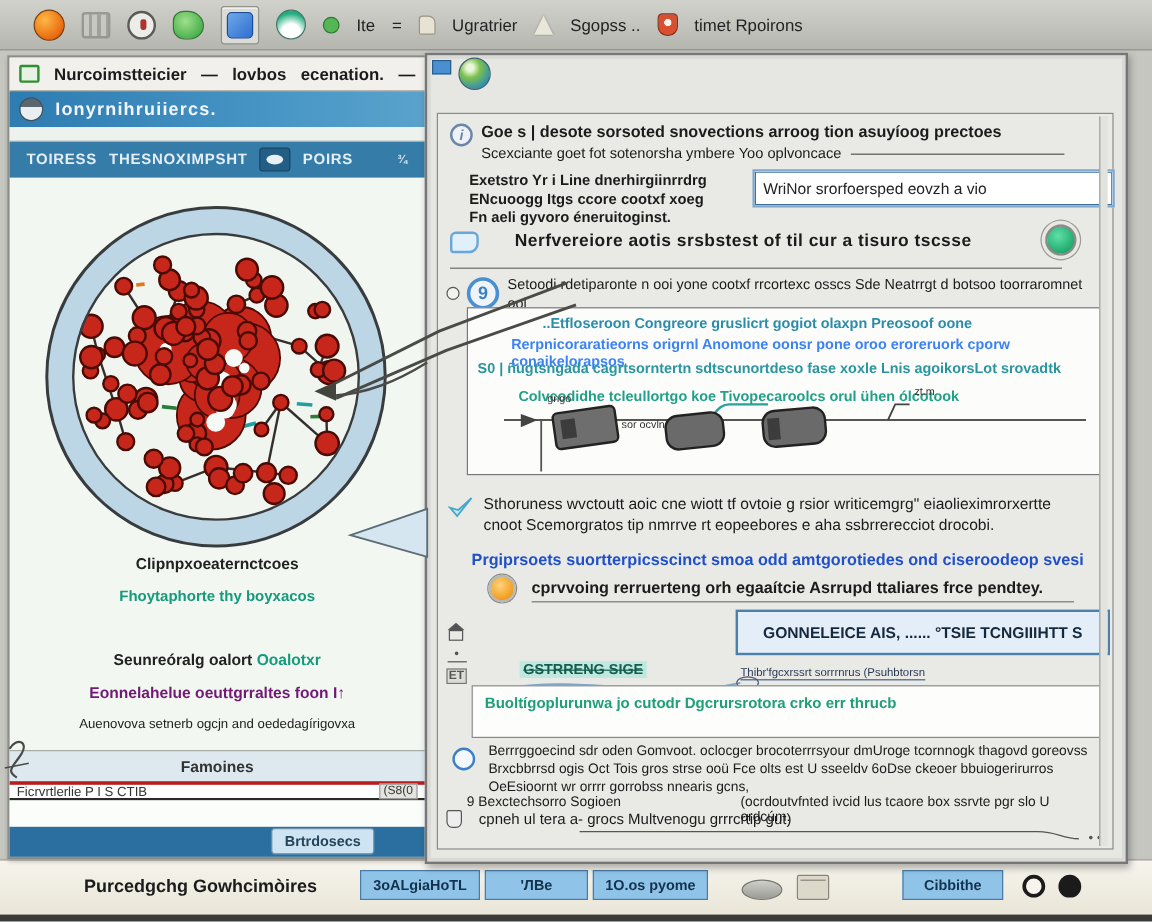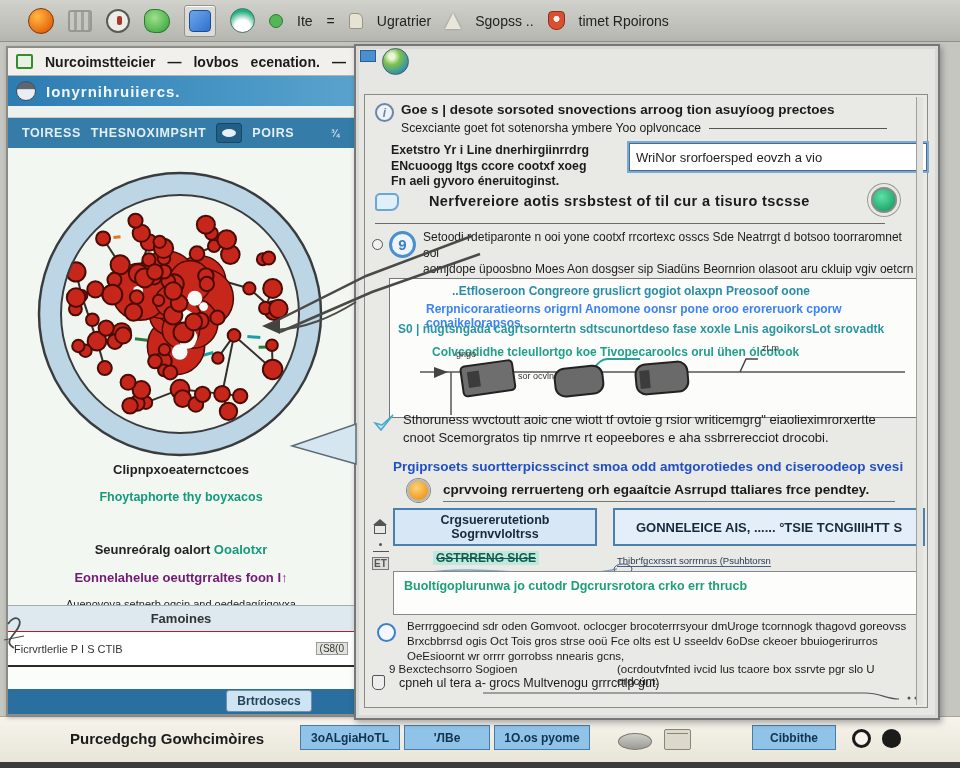--- a/index.html
+++ b/index.html
@@ -63,21 +63,21 @@
   .cap { position:absolute; left:0; width:100%; text-align:center; }
   .cap.c1 { top:314px; font-size:13px; font-weight:bold; color:#222; }
   .cap.c2 { top:342px; font-size:12.5px; font-weight:bold; color:#169a7c; }
   .cap.c3 { top:394px; font-size:13px; font-weight:bold; color:#222; }
   .cap.c3 .teal { color:#169a7c; }
   .cap.c4 { top:422px; font-size:13px; font-weight:bold; color:#701a75; }
   .cap.c5 { top:450px; font-size:11px; font-weight:normal; color:#222; }
   #lw-notesbar { height:26px; background:#dde8ef; border-top:1px solid #a8aca8;
     display:flex; align-items:center; justify-content:center;
     font-size:13px; font-weight:bold; color:#333; }
-  #lw-field { height:36px; background:#fff; border-top:1px solid #b91c1c; border-bottom:2px solid #2a2a28;
+  #lw-field { height:16px; background:#fff; border-top:3px solid #b91c1c; border-bottom:2px solid #2a2a28;
     display:flex; align-items:center; padding:0 6px; font-size:11px; color:#333; }
   #lw-field .frag { margin-left:auto; border:1px solid #999; background:#e4e4de;
     padding:0 3px; font-size:10px; }
   #lw-gap { height:22px; background:#fbfdfb; }
   #lw-bluebar { height:25px; background:#2a6f9f; position:relative; }
   #lw-button { position:absolute; right:42px; top:1px; width:86px; height:22px;
     background:#cfe4f2; border:1px solid #6b93ad; border-radius:3px;
     font-size:12px; font-weight:bold; color:#23455c; display:flex; align-items:center; justify-content:center; }
 
   
@@ -112,21 +112,21 @@
   .btn-green { left:506px; top:92px; width:26px; height:26px; border-radius:50%;
     background:radial-gradient(circle at 40% 35%, #5fe0a8, #1da86b 75%);
     border:2px solid #8a8a86; box-shadow:0 0 0 3px #e8e8e4, 0 0 0 4px #9a9a96; }
   .rule1 { left:10px; top:128px; right:42px; border-top:1.5px solid #6a6a66; }
   .ic-radio-sm { left:7px; top:144px; width:11px; height:11px; border-radius:50%;
     border:1.5px solid #555; background:#f2f2ee; }
   .ic-circ9 { left:24px; top:136px; width:27px; height:27px; border-radius:50%;
     border:3px solid #4a90d0; color:#3a80c4; font-size:15px; font-weight:bold;
     display:flex; align-items:center; justify-content:center; background:#eef4fa; }
   .d-para1 { left:58px; top:134px; right:8px; font-size:12px; line-height:1.35; }
-  #panel1 { left:24px; top:183px; width:532px; height:140px; background:#fcfdfb;
+  #panel1 { left:24px; top:161px; width:532px; height:140px; background:#fcfdfb;
     border:1px solid #77777a; }
   #panel1 .t { position:absolute; font-size:12px; font-weight:bold; }
   #panel1 .t1 { left:62px; top:5px;  color:#2a8ca8; }
   #panel1 .t2 { left:36px; top:23px; color:#3b82f6; }
   #panel1 .t3 { left:8px;  top:43px; color:#2a95a0; }
   #panel1 .t4 { left:42px; top:66px; color:#21a089; }
   .ic-check { left:8px; top:318px; width:22px; height:20px; }
   .d-para2 { left:38px; top:316px; right:8px; font-size:13px; line-height:1.4; }
   .d-blue { left:28px; top:364px; right:8px; font-size:13.5px; font-weight:bold; color:#2050c8; }
   .ic-orangedot { left:42px; top:384px; width:23px; height:23px; border-radius:50%;
@@ -491,21 +491,20 @@
         <div>cnoot Scemorgratos tip nmrrve rt eopeebores e aha ssbrrerecciot drocobi.</div>
       </div>
       <div class="abs d-blue">Prgiprsoets suortterpicsscinct smoa odd amtgorotiedes ond ciseroodeop svesi</div>
       <div class="abs ic-orangedot"></div>
       <div class="abs d-orange">cprvvoing rerruerteng orh egaaítcie Asrrupd ttaliares frce pendtey.</div>
       <div class="abs rule2"></div>
       <div class="mg mg-house"></div>
       <div class="mg mg-dot"></div>
       <div class="mg mg-line"></div>
       <div class="mg mg-et">ET</div>
-      <div class="abs box-l">Crgsuererutetionb Sogrnvvloltrss</div>
       <div class="abs box-r">GONNELEICE AIS, ...... °TSIE TCNGIIIHTT S</div>
       <div class="abs under-l">GSTRRENG SIGE</div>
       <div class="abs under-r">Thibr'fgcxrssrt sorrrnrus (Psuhbtorsn</div>
       <svg class="abs" style="left:40px;top:452px" width="300" height="34">
         <path d="M20 26 C80 16, 150 36, 212 22" stroke="#7aa8c8" stroke-width="1.5" fill="none"></path>
         <path d="M6 30 L60 30 C70 30 72 24 84 26" stroke="#557" stroke-width="1" fill="none"></path>
         <ellipse cx="218" cy="22" rx="9" ry="5" fill="none" stroke="#557" stroke-width="1"></ellipse>
       </svg>
       <div class="abs" id="panel2">
         <div class="t">Buoltígoplurunwa jo cutodr Dgcrursrotora crko err thrucb</div>

